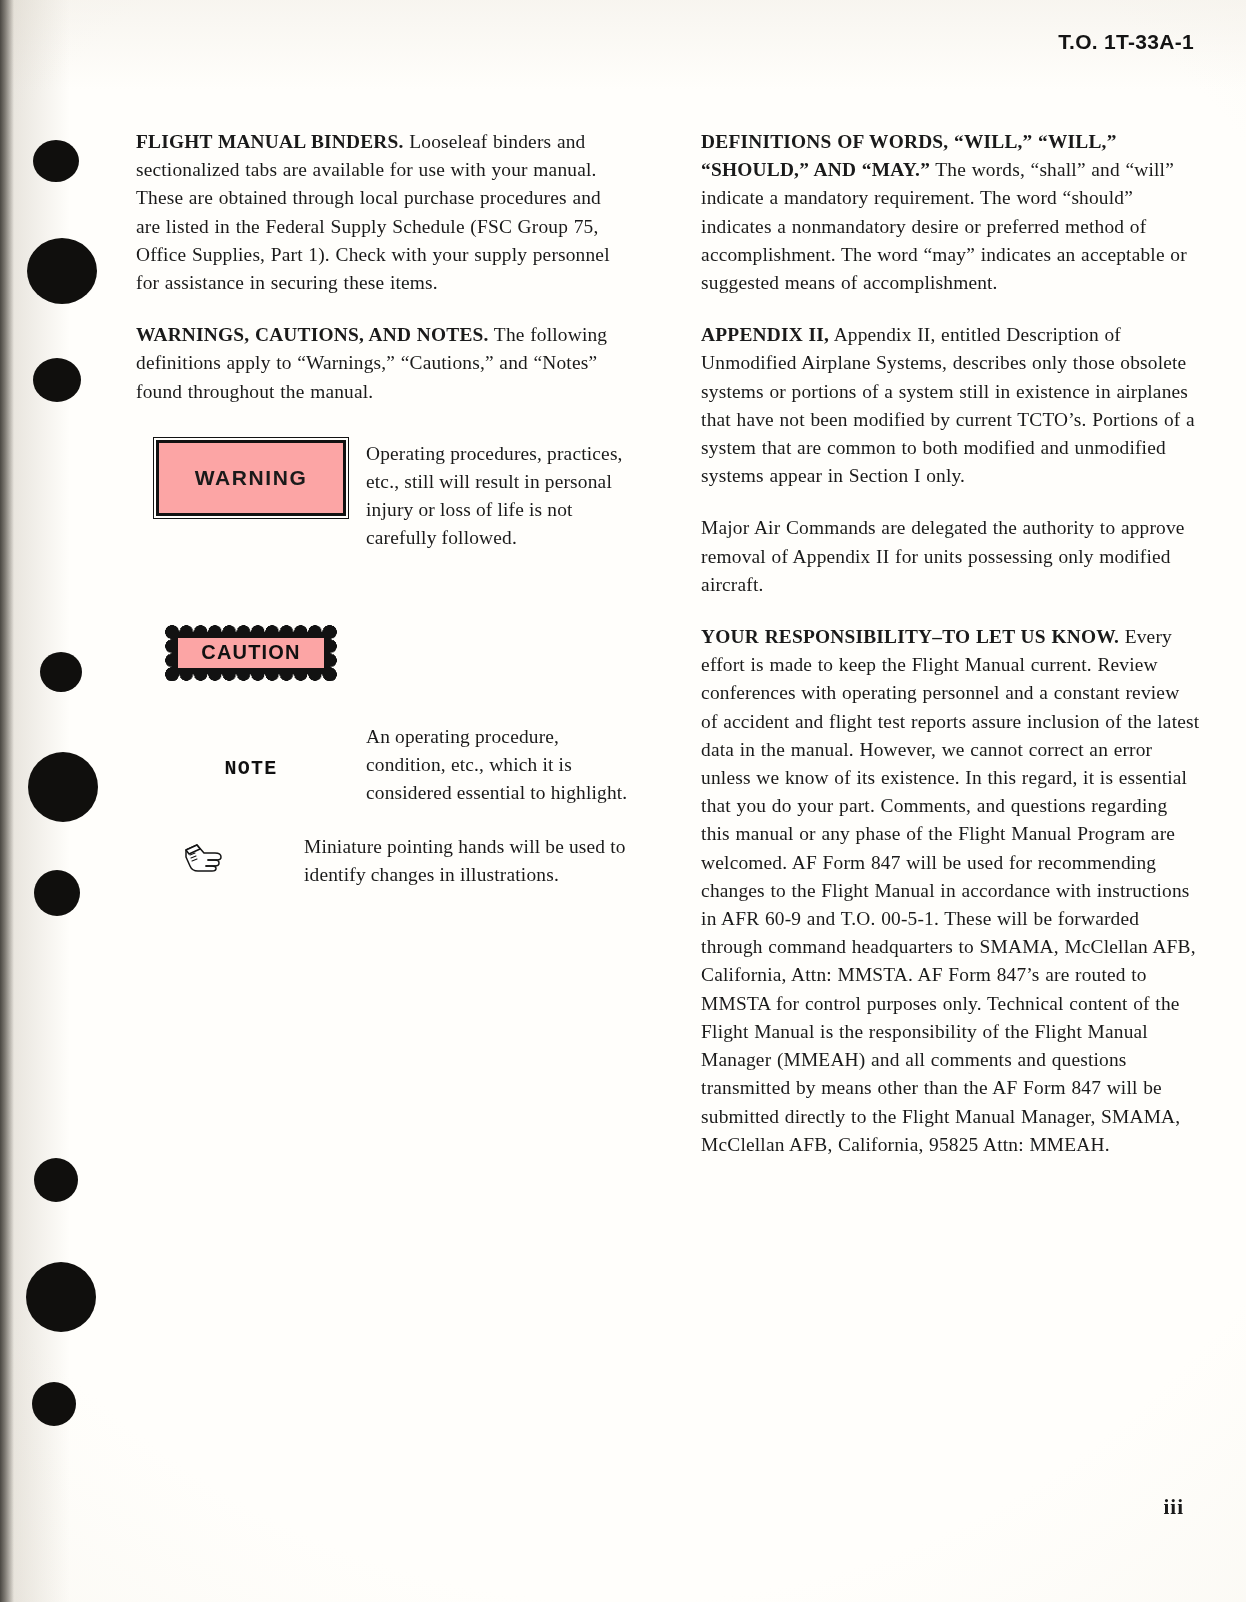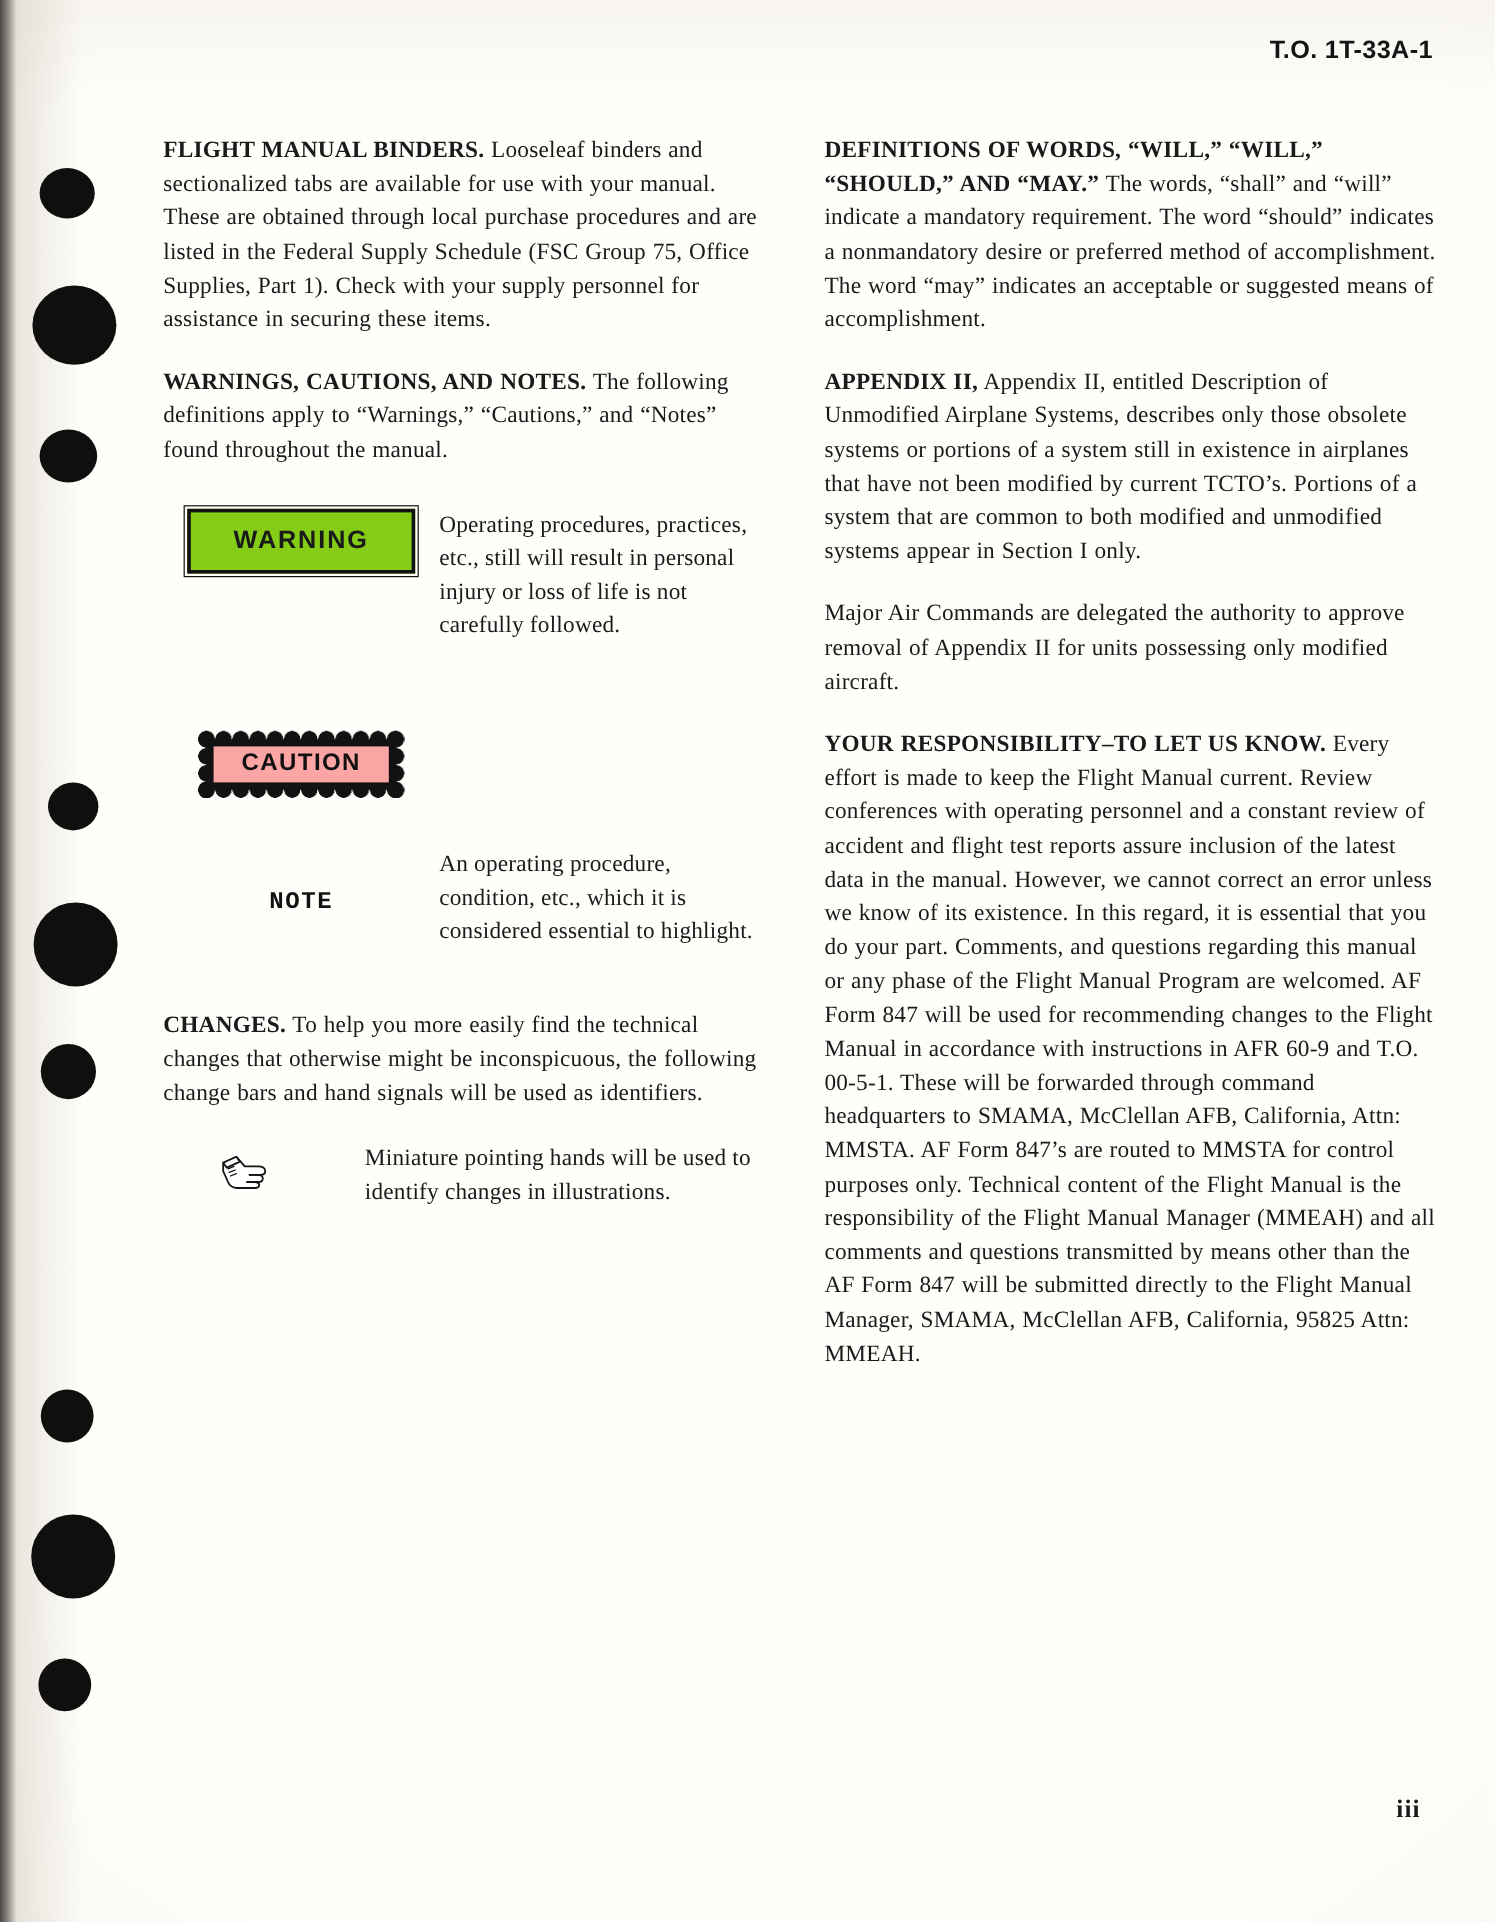--- a/index.html
+++ b/index.html
@@ -62,24 +62,24 @@
     font-family: "Liberation Serif", serif;
     font-size: 21px;
     font-weight: bold;
     letter-spacing: 1px;
   }
 
   
   .columns {
     position: absolute;
     left: 136px;
-    top: 112px;
+    top: 128px;
     width: 1064px;
     display: flex;
-    gap: 44px;
+    gap: 72px;
   }
   .col {
     width: 510px;
   }
   .col-right { width: 516px; }
 
   p.para {
     margin: 0 0 24px 0;
     font-size: 19.4px;
     line-height: 28.2px;
@@ -108,32 +108,32 @@
     flex: 1;
     font-size: 19.4px;
     line-height: 28.2px;
     letter-spacing: 0.18px;
   }
 
   
   .warning-box {
     box-sizing: border-box;
     width: 190px;
-    height: 54px;
+    height: 76px;
     border: 3px solid #121212;
     outline: 1px solid #121212;
     outline-offset: 2px;
     display: flex;
     align-items: center;
     justify-content: center;
     font-family: "Liberation Sans", "DejaVu Sans", sans-serif;
     font-weight: bold;
     font-size: 21px;
     letter-spacing: 1.6px;
-    background: #84cc16;
+    background: #fca5a5;
   }
 
   
   .caution-wrap {
     position: relative;
     width: 172px;
     height: 56px;
     display: flex;
     align-items: center;
     justify-content: center;
@@ -267,21 +267,20 @@
         </div>
       </div>
 
       <div class="defrow" style="margin-top:42px;">
         <div class="def-marker" style="padding-top:34px;">
           <span class="note-label">NOTE</span>
         </div>
         <div class="def-text">An operating procedure, condition, etc., which it is considered essential to highlight.</div>
       </div>
 
-      <p class="para" style="margin-top:50px;"><span class="lead">CHANGES.</span><span> To help you more easily find the technical changes that otherwise might be inconspicuous, the following change bars and hand signals will be used as identifiers.</span></p>
 
 
       <div class="idrow" style="margin-top:26px;">
         <div class="id-marker" style="padding-top:8px;">
           <svg class="hand-icon" width="40" height="34" viewBox="0 0 40 34">
             <g fill="none" stroke="#141414" stroke-width="1.5" stroke-linejoin="round" stroke-linecap="round">
               <path d="M2 9 L13 4 L20 12 L31 12 Q37 12 37 16 Q37 19 33 19 L24 19 L31 19 Q35 19 35 22 Q35 25 31 25 L22 25 L28 25 Q32 25 32 27.5 Q32 30 28 30 L14 30 Q8 30 6 25 L2 16 Z" fill="#ffffff"></path>
               <path d="M2 9 L13 4 L16 8 L5 13 Z" fill="#ffffff"></path>
               <path d="M24 19 L33 19 M22 25 L31 25"></path>
               <path d="M6 14 L11 12 M7 17 L12 15 M8 20 L13 18" stroke-width="1.1"></path>

